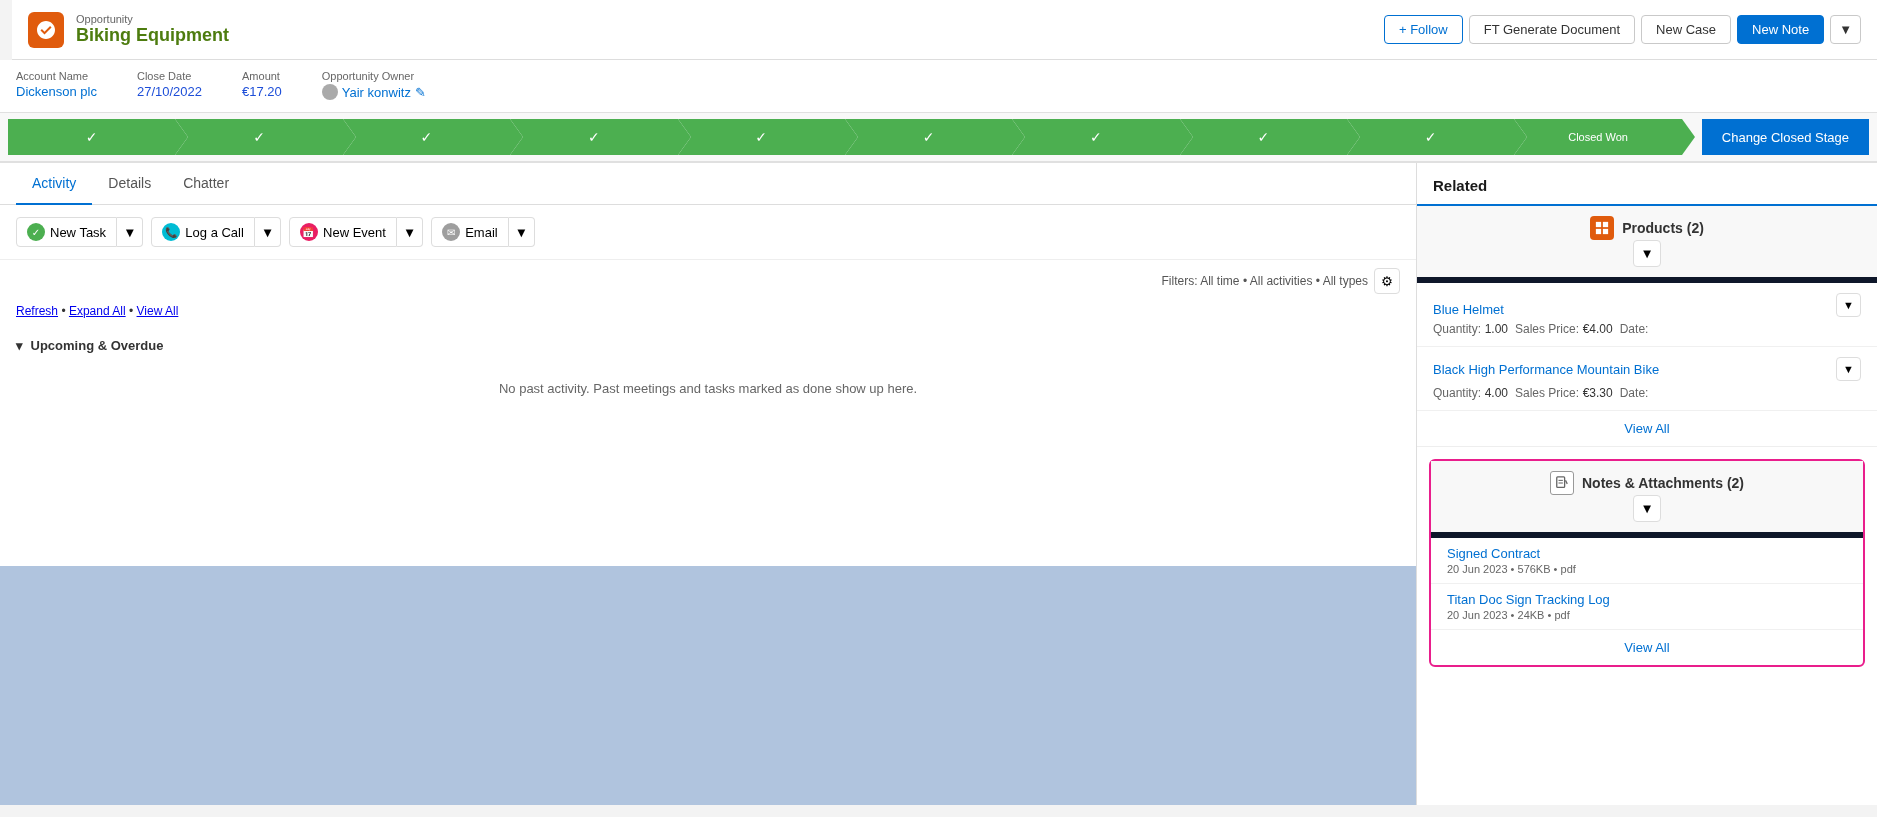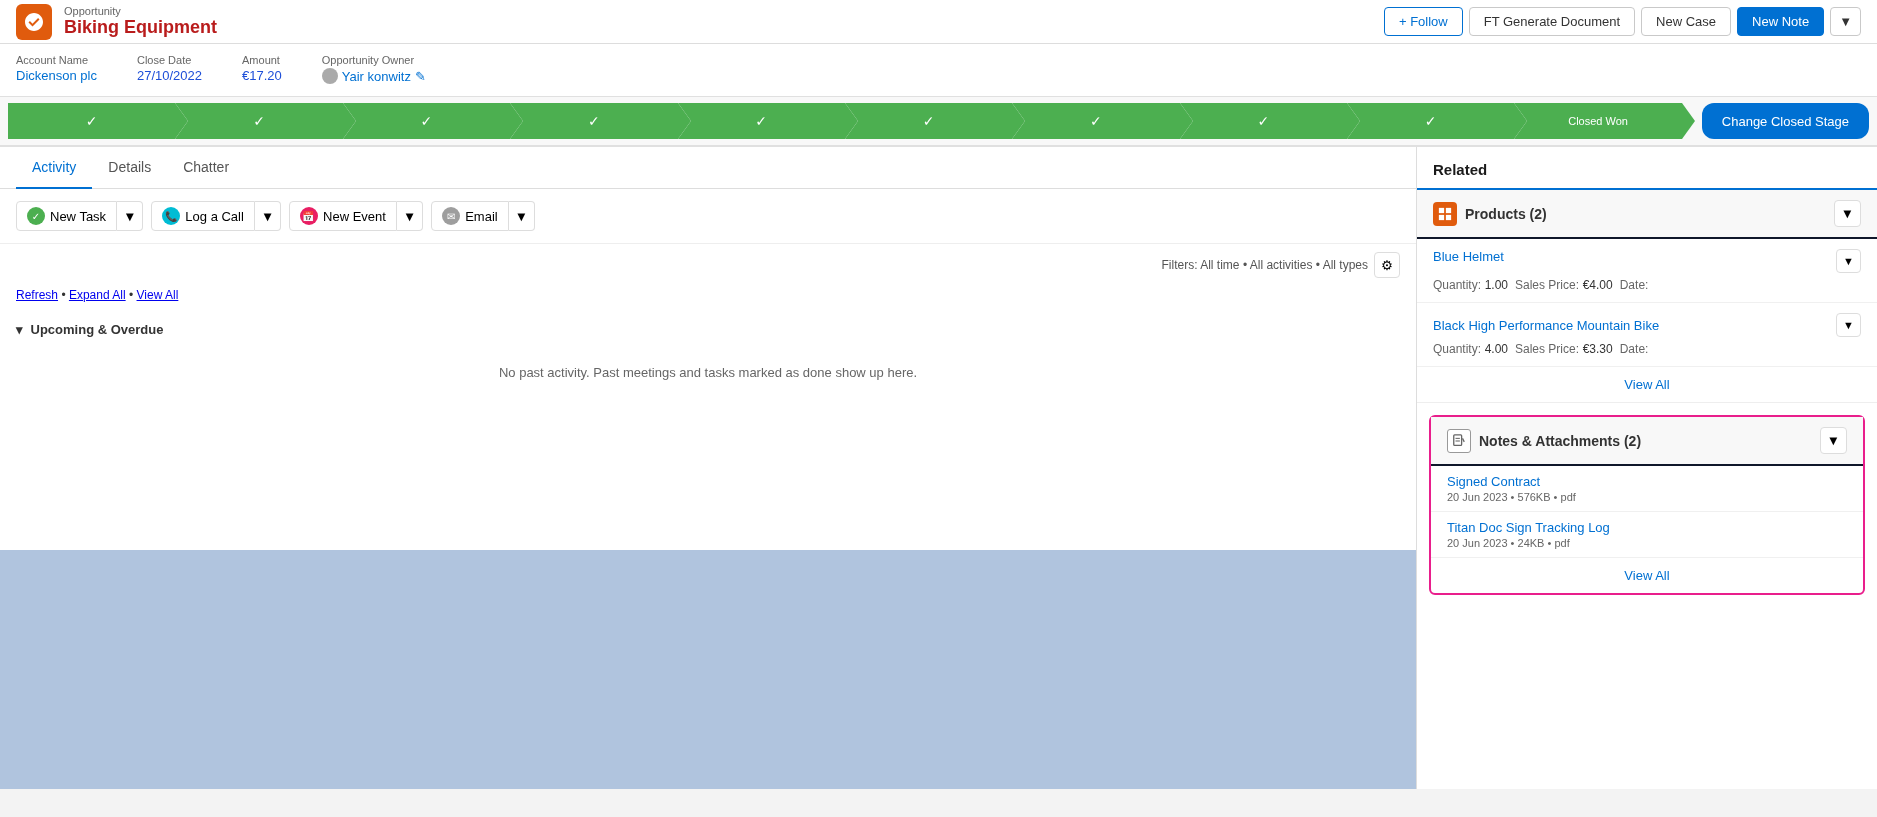--- a/index.html
+++ b/index.html
@@ -5,34 +5,35 @@
     * { box-sizing: border-box; margin: 0; padding: 0; }
     body { font-family: 'Segoe UI', Arial, sans-serif; font-size: 13px; background: #f3f3f3; color: #333; }
 
     
     .top-header {
       background: #fff;
       border-bottom: 1px solid #ddd;
       display: flex;
       align-items: center;
       padding: 8px 16px;
-      height: 44px;
+      height: 60px;
+      margin-left: 12px;
     }
     .app-logo {
       width: 36px; height: 36px;
       background: #e05b0d;
       border-radius: 6px;
       display: flex; align-items: center; justify-content: center;
       margin-right: 12px;
       flex-shrink: 0;
     }
     .app-logo svg { fill: #fff; }
     .header-title-area { flex: 1; }
     .header-subtitle { font-size: 11px; color: #666; }
-    .header-title { font-size: 18px; font-weight: 600; color: #b91c1c; }
+    .header-title { font-size: 18px; font-weight: 600; color: #4d7c0f; }
     .header-actions { display: flex; gap: 6px; align-items: center; }
 
     .btn {
       padding: 6px 14px;
       border-radius: 4px;
       border: 1px solid #c9c9c9;
       background: #fff;
       cursor: pointer;
       font-size: 13px;
       color: #333;
@@ -110,21 +111,21 @@
     .change-stage-btn {
       background: #0070d2;
       color: #fff;
       border: none;
       padding: 0 20px;
       height: 36px;
       margin-right: 8px;
       margin-left: 20px;
       cursor: pointer;
       font-size: 13px;
-      border-radius: 12px;
+      border-radius: 0;
       white-space: nowrap;
       flex-shrink: 0;
     }
 
     
     .main-content {
       display: flex;
       height: calc(100vh - 175px);
       overflow: hidden;
     }
@@ -265,21 +266,22 @@
 
     .related-section {
       border-bottom: 1px solid #eee;
     }
     .related-section-header {
       background: #f8f8f8;
       padding: 10px 16px;
       display: flex;
       align-items: center;
       justify-content: space-between;
-      border-bottom: 2px solid #0f172a;
+      border-bottom: 6px solid #0f172a;
+      flex-direction: column;
     }
     .related-section-title {
       font-weight: 600;
       font-size: 14px;
       display: flex;
       align-items: center;
       gap: 8px;
     }
     .section-icon {
       width: 24px; height: 24px;
@@ -518,21 +520,21 @@
                 <rect x="1" y="9" width="6" height="6"></rect>
                 <rect x="9" y="9" width="6" height="6"></rect>
             </svg>
           </div>
           <span>Products (2)</span>
         </div>
         <button class="act-btn-arrow" style="border:1px solid #ddd; border-radius:4px;">▼</button>
       </div>
 
       <div class="related-item">
-        <div style="display:flex; justify-content:space-between; align-items:flex-start;gap:41px;">
+        <div style="display:flex; justify-content:space-between; align-items:flex-end;gap:41px;">
           <a href="#">Blue Helmet</a>
           <button class="act-btn-arrow" style="border:1px solid #ddd; border-radius:4px; font-size:11px;">▼</button>
         </div>
         <div class="related-item-meta">
           <div>
             <span class="related-item-field">Quantity:</span>
             <span class="related-item-value">1.00</span>
           </div>
           <div>
             <span class="related-item-field">Sales Price:</span>

